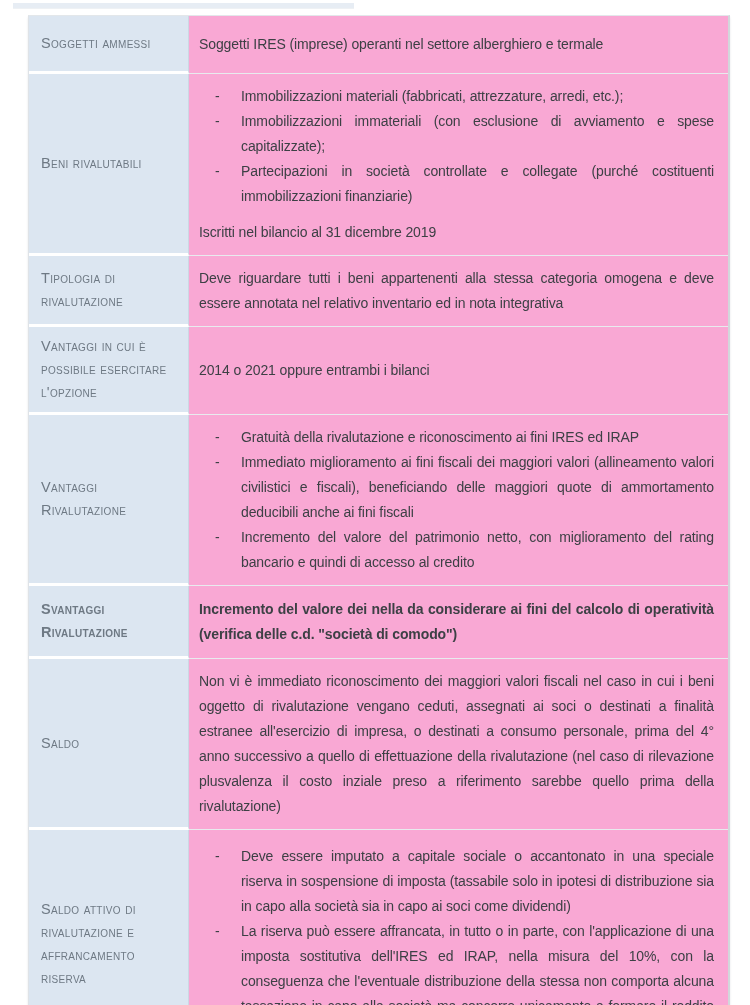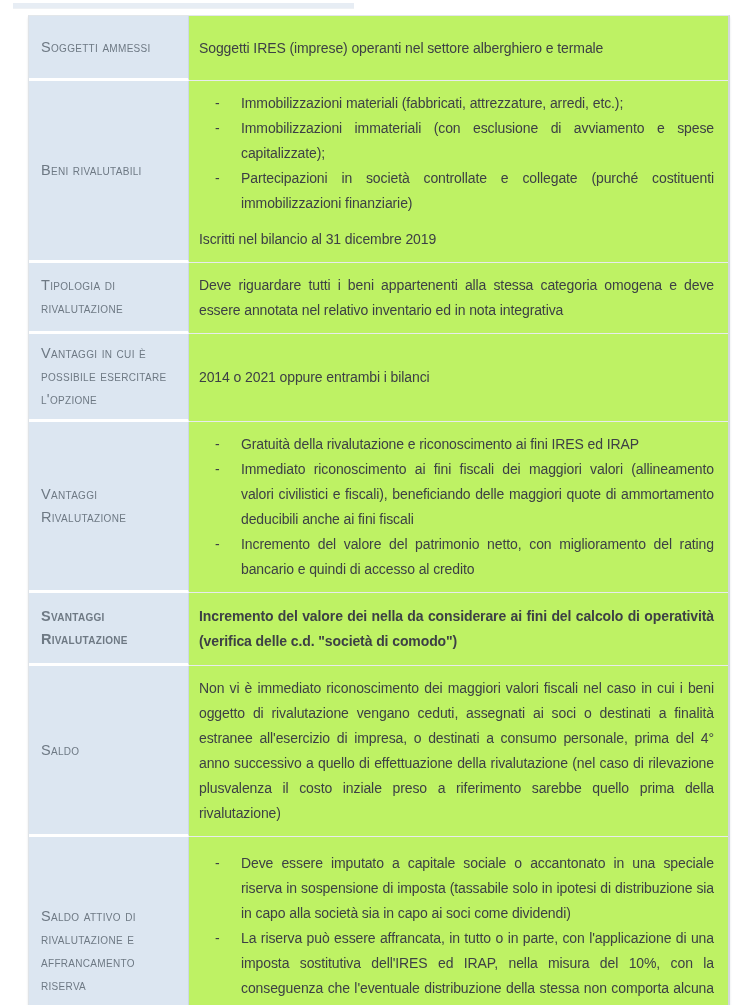--- a/index.html
+++ b/index.html
@@ -43,21 +43,21 @@
   .label-cell {
     width: 160px;
     background: #dce6f1;
     border-right: 1px solid #ccd8e4;
     border-bottom: 3px solid #ffffff;
     padding: 8px 8px 8px 12px;
     box-sizing: border-box;
   }
   tr:last-child .label-cell { border-bottom: none; }
   .content-cell {
-    background: #bef264;
+    background: #f9a8d4;
     border-bottom: 1px solid #e8ebee;
     padding: 10px 14px 10px 10px;
     box-sizing: border-box;
   }
   tr:last-child .content-cell { border-bottom: none; }
   .label, .label2 {
     font-variant: small-caps;
     font-variant-caps: small-caps;
     font-size: 14.5px;
     line-height: 23px;
@@ -88,21 +88,21 @@
   }
   .li-text {
     flex: 1 1 auto;
     font-size: 14px;
     line-height: 25px;
     letter-spacing: -0.1px;
     text-align: justify;
     color: #3d4045;
   }
   
-  .row-1 td { height: 65px; }
+  .row-1 td { height: 58px; }
   .row-2 td { height: 153px; }
   .row-3 td { height: 62px; }
   .row-4 td { height: 80px; }
   .row-5 td { height: 150px; }
   .row-6 td { height: 73px; font-weight: bold; }
   .row-7 td { height: 157px; }
   .row-8 td { height: 228px; }
 </style>
 </head>
 <body>
@@ -164,21 +164,21 @@
       <div class="label">Vantaggi</div>
       <div class="label2">Rivalutazione</div>
     </td>
     <td class="content-cell">
           <div class="bullet">
             <span class="dash">-</span>
             <span class="li-text">Gratuità della rivalutazione e riconoscimento ai fini IRES ed IRAP</span>
           </div>
           <div class="bullet">
             <span class="dash">-</span>
-            <span class="li-text">Immediato riconoscimento ai fini fiscali dei maggiori valori (allineamento valori civilistici e fiscali), beneficiando delle maggiori quote di ammortamento deducibili anche ai fini fiscali</span>
+            <span class="li-text">Immediato miglioramento ai fini fiscali dei maggiori valori (allineamento valori civilistici e fiscali), beneficiando delle maggiori quote di ammortamento deducibili anche ai fini fiscali</span>
           </div>
           <div class="bullet">
             <span class="dash">-</span>
             <span class="li-text">Incremento del valore del patrimonio netto, con miglioramento del rating bancario e quindi di accesso al credito</span>
           </div>
         </td>
   </tr>
       <tr class="row-6">
     <td class="label-cell">
       <div class="label">Svantaggi</div>

